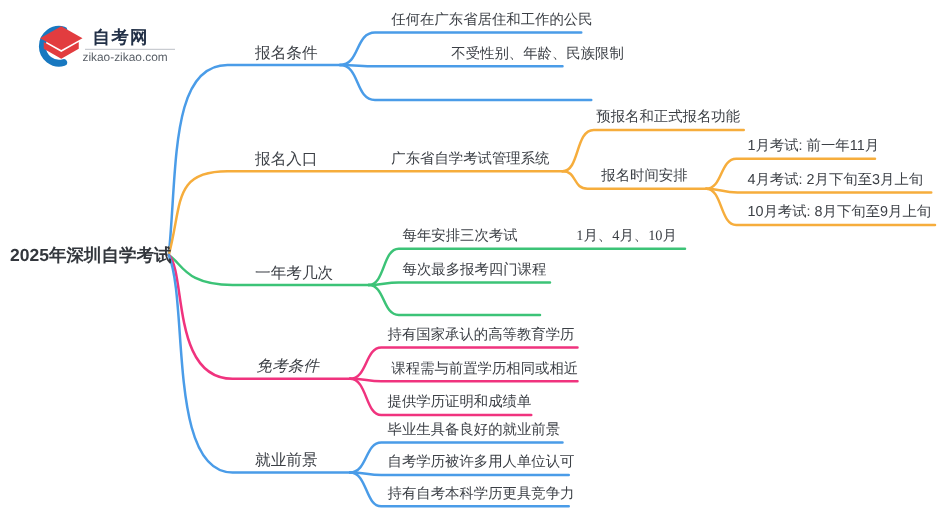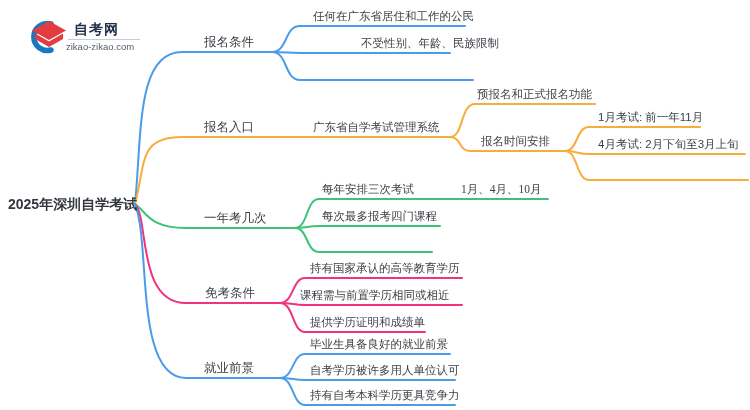--- a/index.html
+++ b/index.html
@@ -83,29 +83,30 @@
   <div class="lbl branch" style="left:204px;top:34px;">报名条件</div>
   <div class="lbl" style="left:313px;top:9px;">任何在广东省居住和工作的公民</div>
   <div class="lbl" style="left:313px;top:36px;margin-left:48px;">不受性别、年龄、民族限制</div>
 
   <div class="lbl branch" style="left:204px;top:119px;">报名入口</div>
   <div class="lbl" style="left:313px;top:120px;">广东省自学考试管理系统</div>
   <div class="lbl" style="left:477px;top:87px;">预报名和正式报名功能</div>
   <div class="lbl" style="left:481px;top:134px;">报名时间安排</div>
   <div class="lbl" style="left:598px;top:110px;">1月考试: 前一年11月</div>
   <div class="lbl" style="left:598px;top:137px;">4月考试: 2月下旬至3月上旬</div>
+  <div class="lbl" style="left:598px;top:163px;">10月考试: 8月下旬至9月上旬</div>
 
   <div class="lbl branch" style="left:204px;top:210px;">一年考几次</div>
   <div class="lbl" style="left:322px;top:182px;">每年安排三次考试</div>
   <div class="lbl" style="left:461px;top:182px;font-family:Liberation Serif, serif;">1月、4月、10月</div>
   <div class="lbl" style="left:322px;top:209px;">每次最多报考四门课程</div>
 
-  <div class="lbl branch" style="left:205px;top:285px;">免考条件</div>
+  <div class="lbl branch" style="left:205px;top:285px;font-style:italic;">免考条件</div>
   <div class="lbl" style="left:310px;top:261px;">持有国家承认的高等教育学历</div>
-  <div class="lbl" style="left:300px;top:288px;font-family:Liberation Mono, monospace;">课程需与前置学历相同或相近</div>
+  <div class="lbl" style="left:313px;top:288px;font-family:Liberation Mono, monospace;">课程需与前置学历相同或相近</div>
   <div class="lbl" style="left:310px;top:315px;">提供学历证明和成绩单</div>
 
   <div class="lbl branch" style="left:204px;top:360px;">就业前景</div>
   <div class="lbl" style="left:310px;top:363px;">自考学历被许多用人单位认可</div>
   <div class="lbl" style="left:310px;top:337px;">毕业生具备良好的就业前景</div>
   <div class="lbl" style="left:310px;top:388px;">持有自考本科学历更具竞争力</div>
 
 </div>
 
 </body></html>

